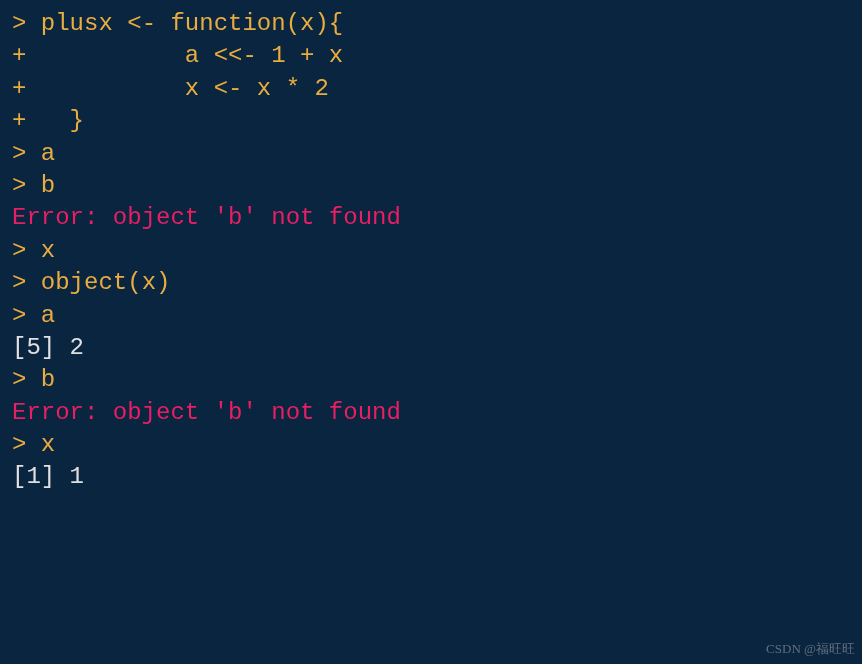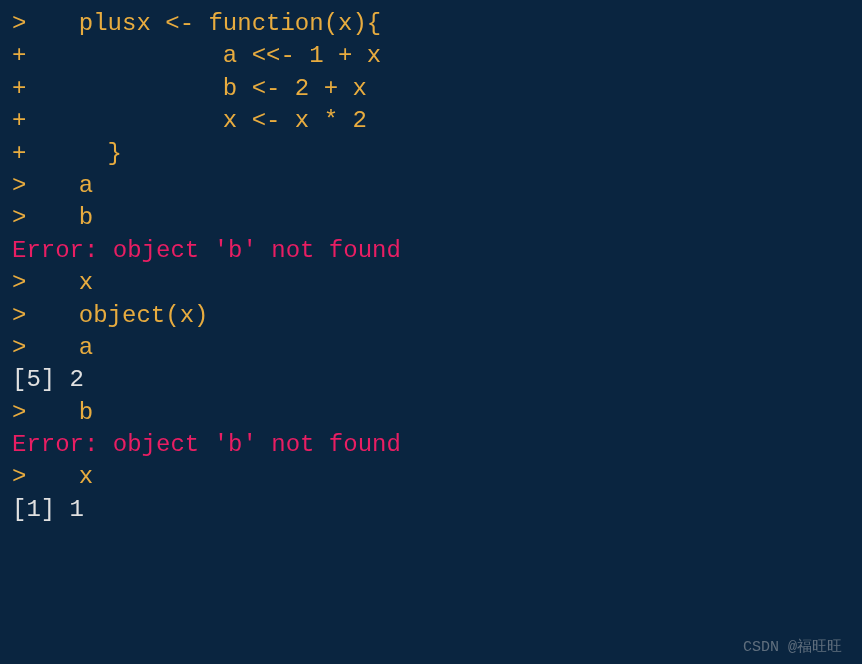--- a/index.html
+++ b/index.html
@@ -20,44 +20,42 @@
       position: relative;
     }
     .line {
       white-space: pre;
     }
     .prompt {
       color: #e8ac3f;
     }
     .input {
       color: #e8ac3f;
-      margin-left: 38px;
     }
     .error {
       color: #e91e63;
     }
     .output {
       color: #e0e0e0;
     }
     .watermark {
       position: absolute;
       bottom: 6px;
-      right: 20px;
-      font-size: 15px;
+      right: 7px;
+      font-size: 13px;
       color: rgba(200, 200, 200, 0.45);
-      font-family: Liberation Mono, monospace;
+      font-family: Liberation Serif, serif;
     }
   </style>
 </head>
 <body>
 
 <div id="console-container">
     <div class="line"><span class="prompt">&gt; </span><span class="input">plusx &lt;- function(x){</span></div>
     <div class="line"><span class="prompt">+ </span><span class="input">          a &lt;&lt;- 1 + x</span></div>
-    <div class="line"><span class="prompt">+ </span><span class="input">          b &lt;- 2 + x</span></div>
     <div class="line"><span class="prompt">+ </span><span class="input">          x &lt;- x * 2</span></div>
     <div class="line"><span class="prompt">+ </span><span class="input">  }</span></div>
     <div class="line"><span class="prompt">&gt; </span><span class="input">a</span></div>
     <div class="line"><span class="prompt">&gt; </span><span class="input">b</span></div>
     <div class="line"><span class="error">Error: object 'b' not found</span></div>
     <div class="line"><span class="prompt">&gt; </span><span class="input">x</span></div>
     <div class="line"><span class="prompt">&gt; </span><span class="input">object(x)</span></div>
     <div class="line"><span class="prompt">&gt; </span><span class="input">a</span></div>
     <div class="line"><span class="output">[5] 2</span></div>
     <div class="line"><span class="prompt">&gt; </span><span class="input">b</span></div>

